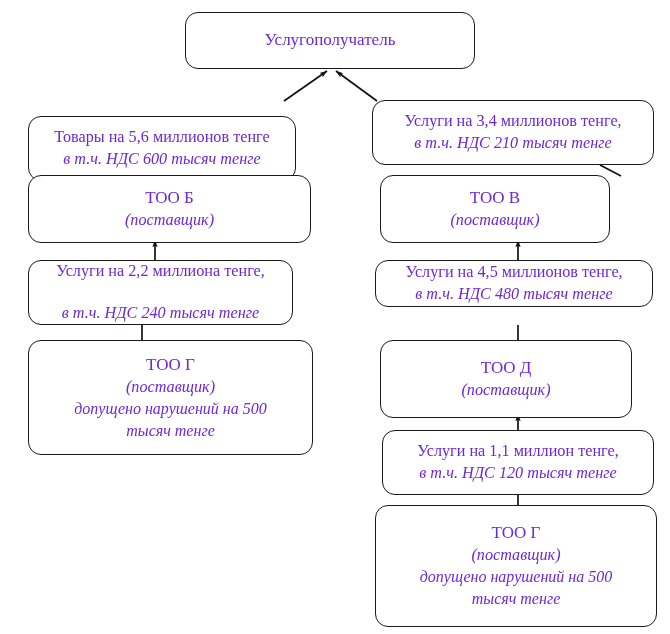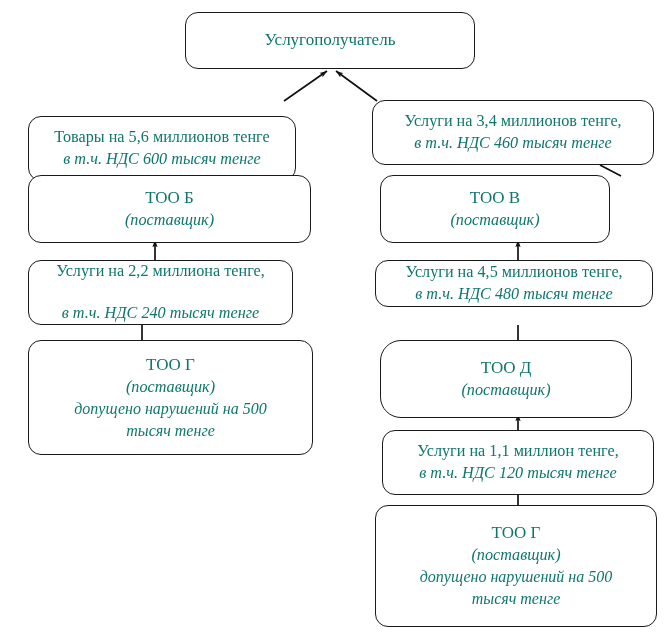--- a/index.html
+++ b/index.html
@@ -27,21 +27,21 @@
     position: absolute;
     box-sizing: border-box;
     border: 1.6px solid #1a1a1a;
     border-radius: 13px;
     background: #ffffff;
     display: flex;
     flex-direction: column;
     align-items: center;
     justify-content: center;
     text-align: center;
-    color: #0f766e;
+    color: #6d28d9;
     line-height: 1.30;
     z-index: 2;
   }
   .node .ln {
     display: block;
     white-space: nowrap;
   }
   .f17 { font-size: 17px; }
   .f16 { font-size: 16.2px; }
   .f155 { font-size: 16px; }
@@ -101,34 +101,34 @@
 
   <div class="node tight" style="left:28px; top:340px; width:285px; height:115px;">
     <span class="ln f17">ТОО Г</span>
     <span class="ln f16">(поставщик)</span>
     <span class="ln f155">допущено нарушений на 500</span>
     <span class="ln f155">тысяч тенге</span>
   </div>
 
   <div class="node tight" style="left:372px; top:100px; width:282px; height:65px;">
     <span class="ln f16">Услуги на 3,4 миллионов тенге,</span>
-    <span class="ln f16">в т.ч. НДС 460 тысяч тенге</span>
+    <span class="ln f16">в т.ч. НДС 210 тысяч тенге</span>
   </div>
 
   <div class="node tight" style="left:380px; top:175px; width:230px; height:68px;">
     <span class="ln f17">ТОО В</span>
     <span class="ln f16">(поставщик)</span>
   </div>
 
   <div class="node tight" style="left:375px; top:260px; width:278px; height:47px;">
     <span class="ln f16">Услуги на 4,5 миллионов тенге,</span>
     <span class="ln f16">в т.ч. НДС 480 тысяч тенге</span>
   </div>
 
-  <div class="node tight" style="left:380px; top:340px; width:252px; height:78px;border-radius:21px;">
+  <div class="node tight" style="left:380px; top:340px; width:252px; height:78px;">
     <span class="ln f17">ТОО Д</span>
     <span class="ln f16">(поставщик)</span>
   </div>
 
   <div class="node tight" style="left:382px; top:430px; width:272px; height:65px;">
     <span class="ln f16">Услуги на 1,1 миллион тенге,</span>
     <span class="ln f16">в т.ч. НДС 120 тысяч тенге</span>
   </div>
 
   <div class="node tight" style="left:375px; top:505px; width:282px; height:122px;">

